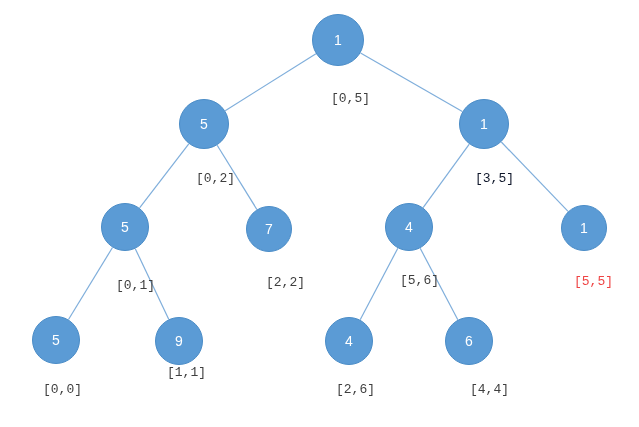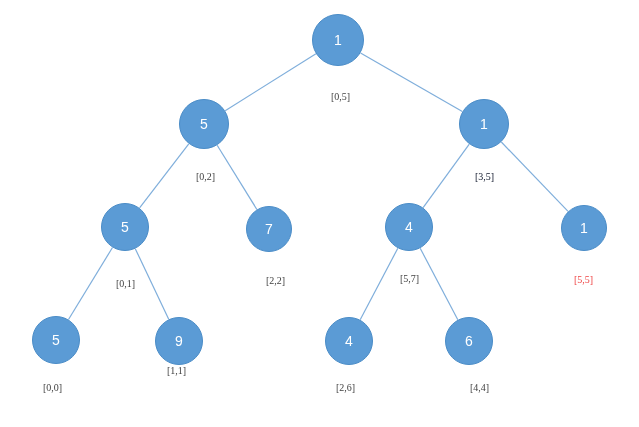--- a/index.html
+++ b/index.html
@@ -41,22 +41,22 @@
     line-height: 1;
     user-select: none;
   }
   .node-value {
     display: block;
     text-align: center;
   }
   .range-label {
     position: absolute;
     color: #3f3f3f;
-    font-size: 10px;
-    font-family: Liberation Serif, serif;
+    font-size: 13px;
+    font-family: Liberation Mono, monospace;
     white-space: nowrap;
     line-height: 1;
     user-select: none;
   }
 </style>
 </head>
 <body>
 
 <div id="canvas" style="background: rgb(255, 255, 255);">
   <svg id="edges" viewBox="0 0 639 427" xmlns="http://www.w3.org/2000/svg">
@@ -105,20 +105,20 @@
       <div class="node" style="left: 445px; top: 317px; width: 48px; height: 48px; background: rgb(91, 155, 213); border-color: rgb(74, 140, 199); color: rgb(255, 255, 255);">
         <span class="node-value">6</span>
       </div>
     </div>
   <div id="labels-layer">
       <div class="range-label" style="left: 331px; top: 92px; color: rgb(63, 63, 63);">[0,5]</div>
       <div class="range-label" style="left: 196px; top: 172px; color: rgb(63, 63, 63);">[0,2]</div>
       <div class="range-label" style="left: 475px; top: 172px; color: #0f172a;">[3,5]</div>
       <div class="range-label" style="left: 116px; top: 279px; color: rgb(63, 63, 63);">[0,1]</div>
       <div class="range-label" style="left: 266px; top: 276px; color: rgb(63, 63, 63);">[2,2]</div>
-      <div class="range-label" style="left: 400px; top: 274px; color: rgb(63, 63, 63);">[5,7]</div>
+      <div class="range-label" style="left: 400px; top: 274px; color: rgb(63, 63, 63);">[5,6]</div>
       <div class="range-label" style="left: 574px; top: 275px; color: #ef4444;">[5,5]</div>
       <div class="range-label" style="left: 43px; top: 383px; color: rgb(63, 63, 63);">[0,0]</div>
       <div class="range-label" style="left: 167px; top: 366px; color: rgb(63, 63, 63);">[1,1]</div>
       <div class="range-label" style="left: 336px; top: 383px; color: rgb(63, 63, 63);">[2,6]</div>
       <div class="range-label" style="left: 457px; top: 383px; color: rgb(63, 63, 63); padding-left: 13px;">[4,4]</div>
     </div>
 </div>
 
 </body></html>

